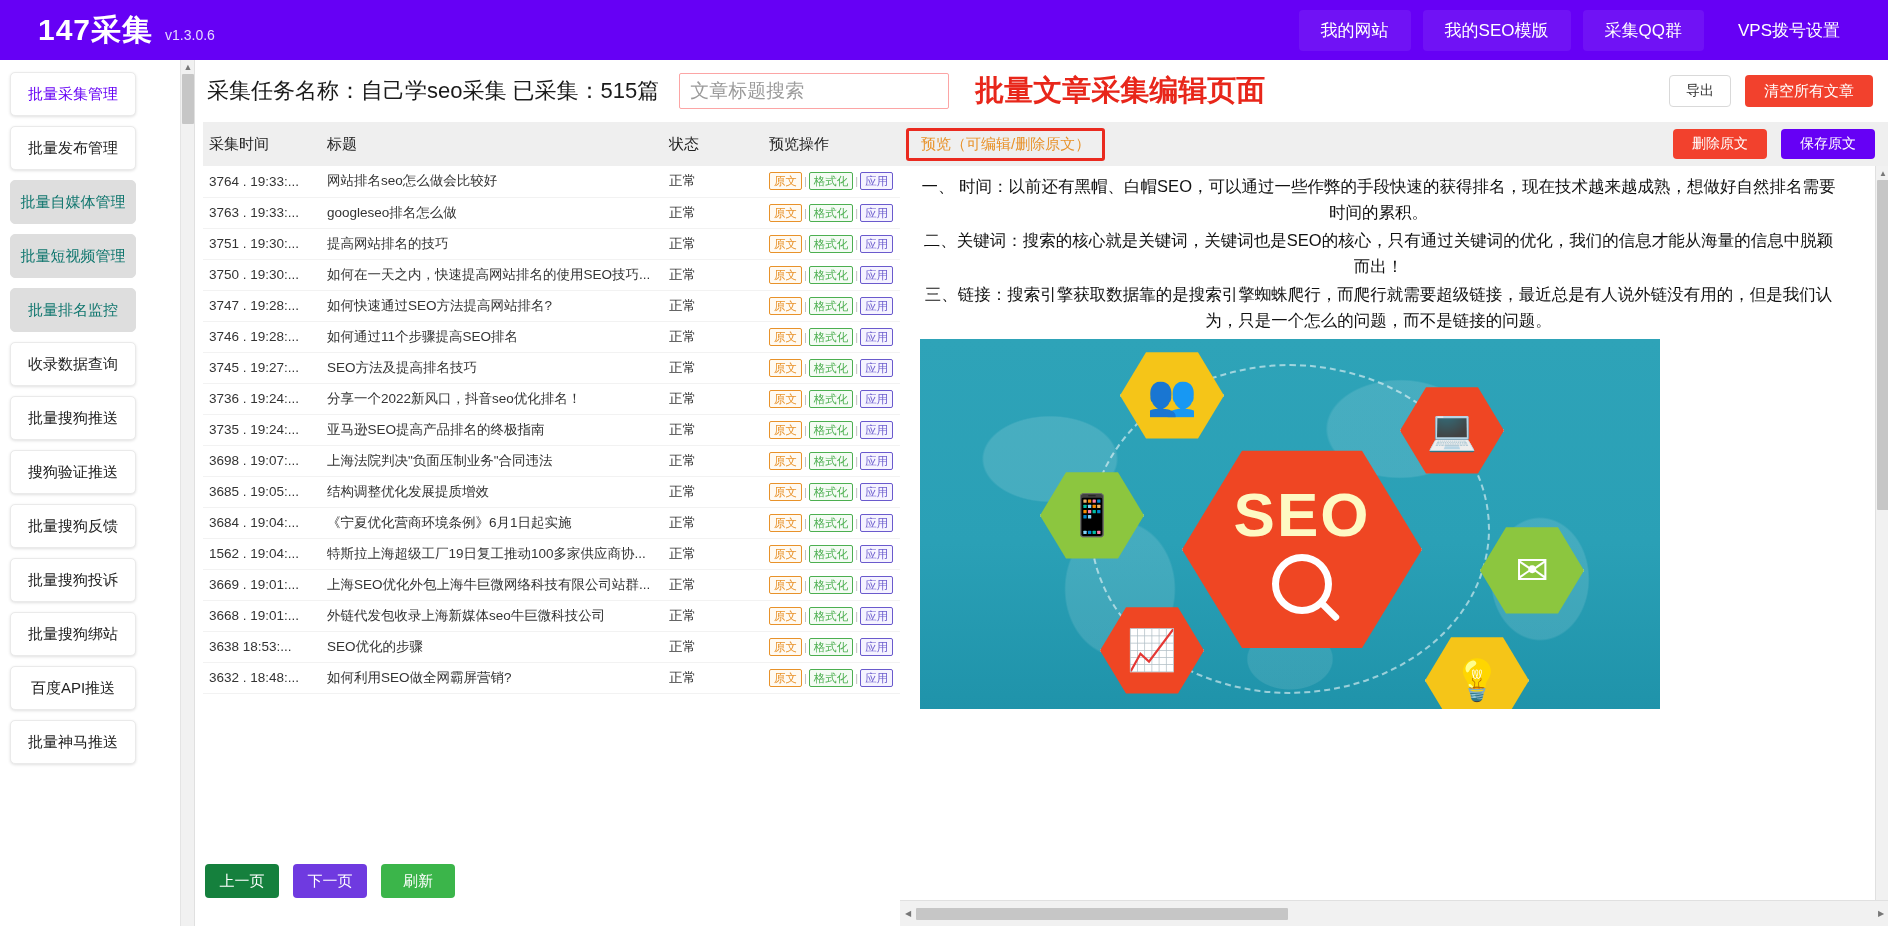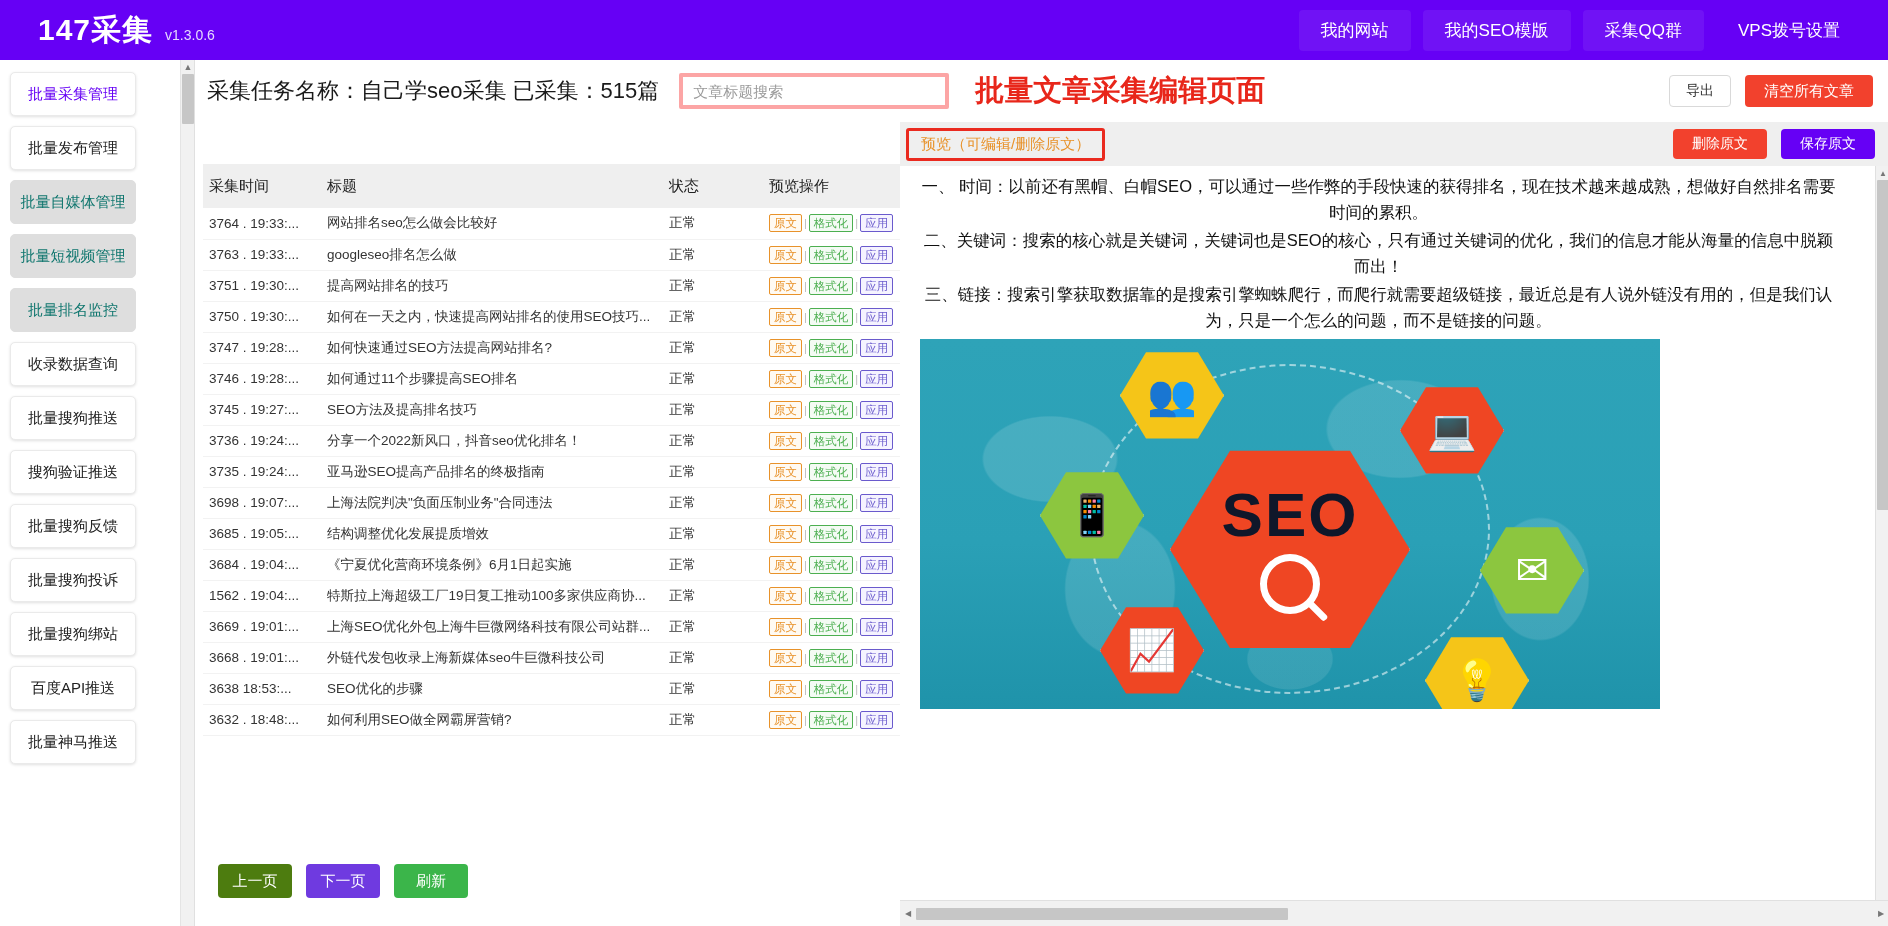--- a/index.html
+++ b/index.html
@@ -77,23 +77,23 @@
   .main-inner { position:absolute; left:14px; top:0; width:1694px; height:866px; }
 
   
   .toolbar {
     position:relative; height:62px;
     display:flex; align-items:center; padding:0 16px 0 12px;
   }
   .task-title { font-size:22px; color:#1a1a1a; white-space:nowrap; }
   .search-box {
     margin-left:20px; width:270px; height:36px;
-    border:4px solid #fca5a5; border-radius:2px;
+    border:1px solid #fca5a5; border-radius:2px;
     background:#fff; padding:0 10px;
-    font-size:15px; color:#999;
+    font-size:19px; color:#999;
     font-family:"Liberation Sans", sans-serif;
   }
   .search-box::placeholder { color:#9b9b9b; }
   .page-annotation {
     margin-left:26px; color:#e8261a; font-size:29px; font-weight:bold;
     white-space:nowrap;
   }
   .toolbar-right { margin-left:auto; display:flex; align-items:center; gap:14px; }
   .btn {
     border-radius:4px; font-size:14px; cursor:pointer; white-space:nowrap;
@@ -104,21 +104,21 @@
   .btn-clear { background:#f2412d; color:#fff; width:128px; height:32px; font-size:15px; }
 
   
   .content {
     position:absolute; top:62px; left:0; width:1694px; height:804px;
     display:flex;
   }
 
   
   .table-pane { width:705px; position:relative; padding-left:8px; }
-  .tbl { width:697px; border-collapse:collapse; table-layout:fixed;margin-top:42px; }
+  .tbl { width:697px; border-collapse:collapse; table-layout:fixed; }
   .tbl thead th {
     background:#efefef; height:44px; font-weight:normal;
     font-size:15px; color:#222; text-align:left; padding:0 6px;
   }
   .tbl tbody td {
     height:31px; font-size:13.5px; color:#333; padding:0 6px;
     border-bottom:1px solid #f2f2f2; white-space:nowrap; overflow:hidden;
     text-overflow:ellipsis;
   }
   .col-time { width:118px; }
@@ -138,21 +138,21 @@
   
   .pager {
     position:absolute; bottom:28px; left:10px;
     display:flex; align-items:center; gap:14px;
   }
   .pg-btn {
     width:74px; height:34px; border-radius:4px; color:#fff;
     font-size:15px; display:flex; align-items:center; justify-content:center;
     cursor:pointer;
   }
-  .pg-prev { background:#4d7c0f;margin-left:13px; }
+  .pg-prev { background:#15803d; }
   .pg-next { background:#6f3ae0; }
   .pg-refresh { background:#3bb54a; }
 
   
   .preview-pane { flex:1; position:relative; }
   .preview-head {
     height:44px; background:#efefef; display:flex; align-items:center;
     padding:0 14px 0 6px;
   }
   .preview-label-box {
@@ -223,22 +223,22 @@
     position:absolute; left:170px; top:25px; width:400px; height:330px;
     border:2px dashed rgba(255,255,255,0.55); border-radius:50%;
   }
   .hex {
     position:absolute;
     clip-path: polygon(25% 3%, 75% 3%, 100% 50%, 75% 97%, 25% 97%, 0% 50%);
     display:flex; align-items:center; justify-content:center;
     box-shadow:0 0 0 6px rgba(255,255,255,0.85);
   }
   .hex-center {
-    left:250px; top:105px; width:240px; height:210px; background:#ef4623;
-    flex-direction:column; color:#0f172a;
+    left:262px; top:105px; width:240px; height:210px; background:#ef4623;
+    flex-direction:column; color:#fef9c3;
   }
   .hex-center .seo-word {
     font-size:62px; font-weight:bold; letter-spacing:2px; line-height:1;
     font-family:"Liberation Sans", sans-serif;
   }
   .hex-small { width:104px; height:92px; }
   .hex-tl { left:200px; top:10px;  background:#f5c518; }
   .hex-tr { left:480px; top:45px;  background:#ef4623; }
   .hex-l  { left:120px; top:130px; background:#8cc63f; }
   .hex-r  { left:560px; top:185px; background:#8cc63f; }

